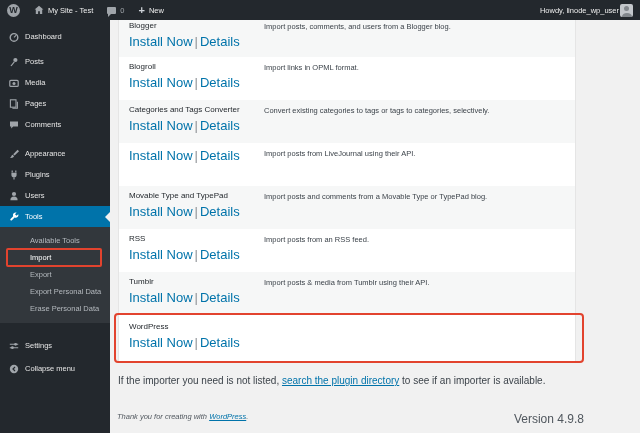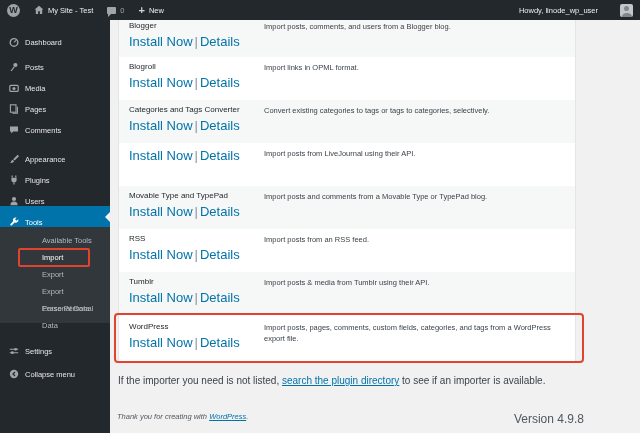--- a/index.html
+++ b/index.html
@@ -17,36 +17,36 @@
             display:flex;align-items:center;font-size:7.5px;color:#eee;z-index:30}
   .ab-item{display:flex;align-items:center;gap:4px;padding:0 7px;height:100%;cursor:pointer}
   .wp-logo{width:13px;height:13px;border-radius:50%;background:#9ea3a8;color:#23282d;
            display:flex;align-items:center;justify-content:center;font-weight:bold;font-size:9px}
   .ab-ico{width:10px;height:10px;display:block}
   .bubble{width:9px;height:7px;background:var(--icon-gray);border-radius:1px;position:relative;display:inline-block}
   .bubble:after{content:"";position:absolute;bottom:-3px;left:1px;
                 border:2px solid transparent;border-top-color:var(--icon-gray);border-left-color:var(--icon-gray)}
   .count{color:var(--icon-gray)}
   .plus{color:#cfd4d9;font-size:11px;font-weight:bold;line-height:1}
-  .ab-right{margin-left:auto;display:flex;align-items:center;gap:22px;padding-right:7px;height:100%}
+  .ab-right{margin-left:auto;display:flex;align-items:center;gap:1px;padding-right:7px;height:100%}
   .avatar{width:13px;height:13px;border-radius:2px;background:#c3c7cb;position:relative;overflow:hidden}
   .av-head{position:absolute;top:2px;left:4px;width:5px;height:5px;border-radius:50%;background:#82878c}
   .av-body{position:absolute;bottom:-3px;left:1.5px;width:10px;height:7px;border-radius:50% 50% 0 0;background:#82878c}
 
   
   #sidebar{position:absolute;top:20px;left:0;bottom:0;width:110px;background:var(--bar-bg);
            font-size:7.5px;color:#e5e5e5;padding-top:6px;z-index:20}
-  .menu-item{height:21px;display:flex;align-items:flex-end;gap:6px;padding-left:8px;cursor:pointer}
+  .menu-item{height:21px;display:flex;align-items:center;gap:6px;padding-left:8px;cursor:pointer}
   .mi-icon{width:11px;display:flex;justify-content:center;flex:none}
   .mi-icon svg{width:10px;height:10px}
   .menu-item.active{background:var(--active-blue);color:#fff;position:relative}
   .menu-item.active:after{content:"";position:absolute;right:0;top:50%;margin-top:-5px;
                           border:5px solid transparent;border-right-color:var(--content-bg)}
   .sp4{height:4px}.sp8{height:8px}.sp12{height:12px}.sp2{height:2px}
-  .submenu{background:var(--submenu-bg);padding:5px 16px 6px}
+  .submenu{background:var(--submenu-bg);padding:5px 4px 6px}
   .submenu-item{height:17px;line-height:17px;padding-left:26px;color:#b4b9be;cursor:pointer;position:relative}
   .submenu-item.current{color:#fff;font-weight:normal}
   .anno-import{position:absolute;left:2px;right:4px;top:-1px;bottom:-1px;
                border:2px solid var(--red);border-radius:2px;pointer-events:none}
 
   
   #content{position:absolute;left:110px;top:20px;right:0;bottom:0}
   #importers{position:absolute;left:8px;top:0;width:458px;background:#fff;
              border:1px solid #e5e5e5;border-top:none}
   .irow{display:flex;padding:5px 0 0 10px;height:43px;position:relative}
@@ -279,21 +279,20 @@
       </div>
       <div class="desc-col">Import posts &amp; media from Tumblr using their API.</div>
     </div>
 
     <div class="irow last">
       <span class="anno-row"></span>
       <div class="name-col">
         <div class="iname">WordPress</div>
         <div class="iactions"><a>Install Now</a><span class="sep">|</span><a>Details</a></div>
       </div>
-      <div class="desc-col">Import posts, pages, comments, custom fields, categories, and tags from a WordPress export file.</div>
     </div>
 
   </div>
 
   <div class="note"><span>If the importer you need is not listed, </span><a>search the plugin directory</a><span> to see if an importer is available.</span></div>
 
   <div class="thanks"><span>Thank you for creating with </span><a>WordPress</a><span>.</span></div>
   <div class="version">Version 4.9.8</div>
 </div>
 

